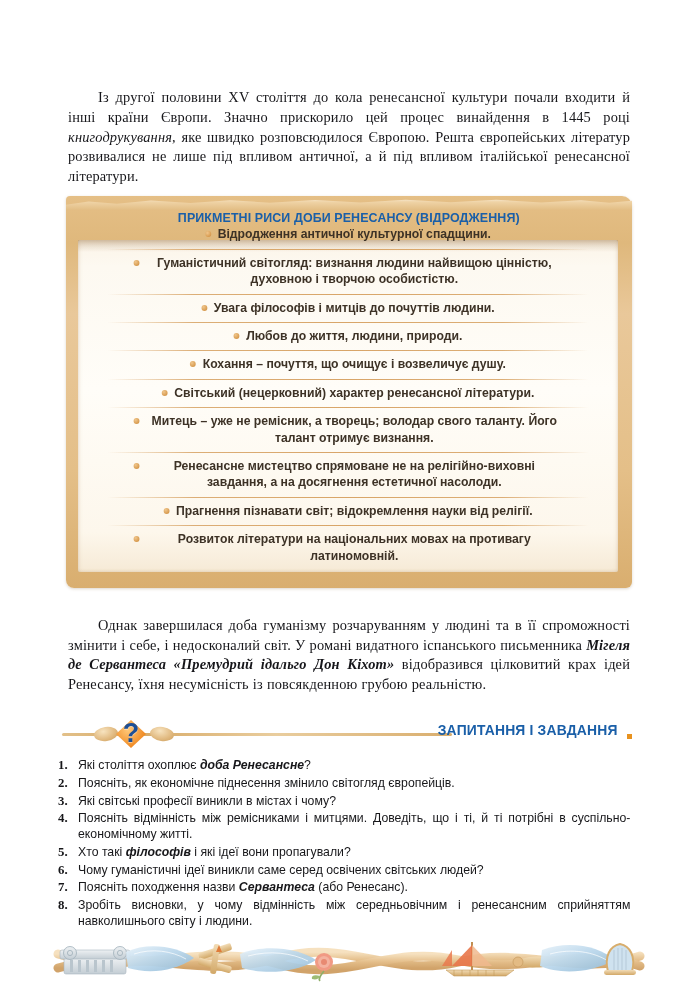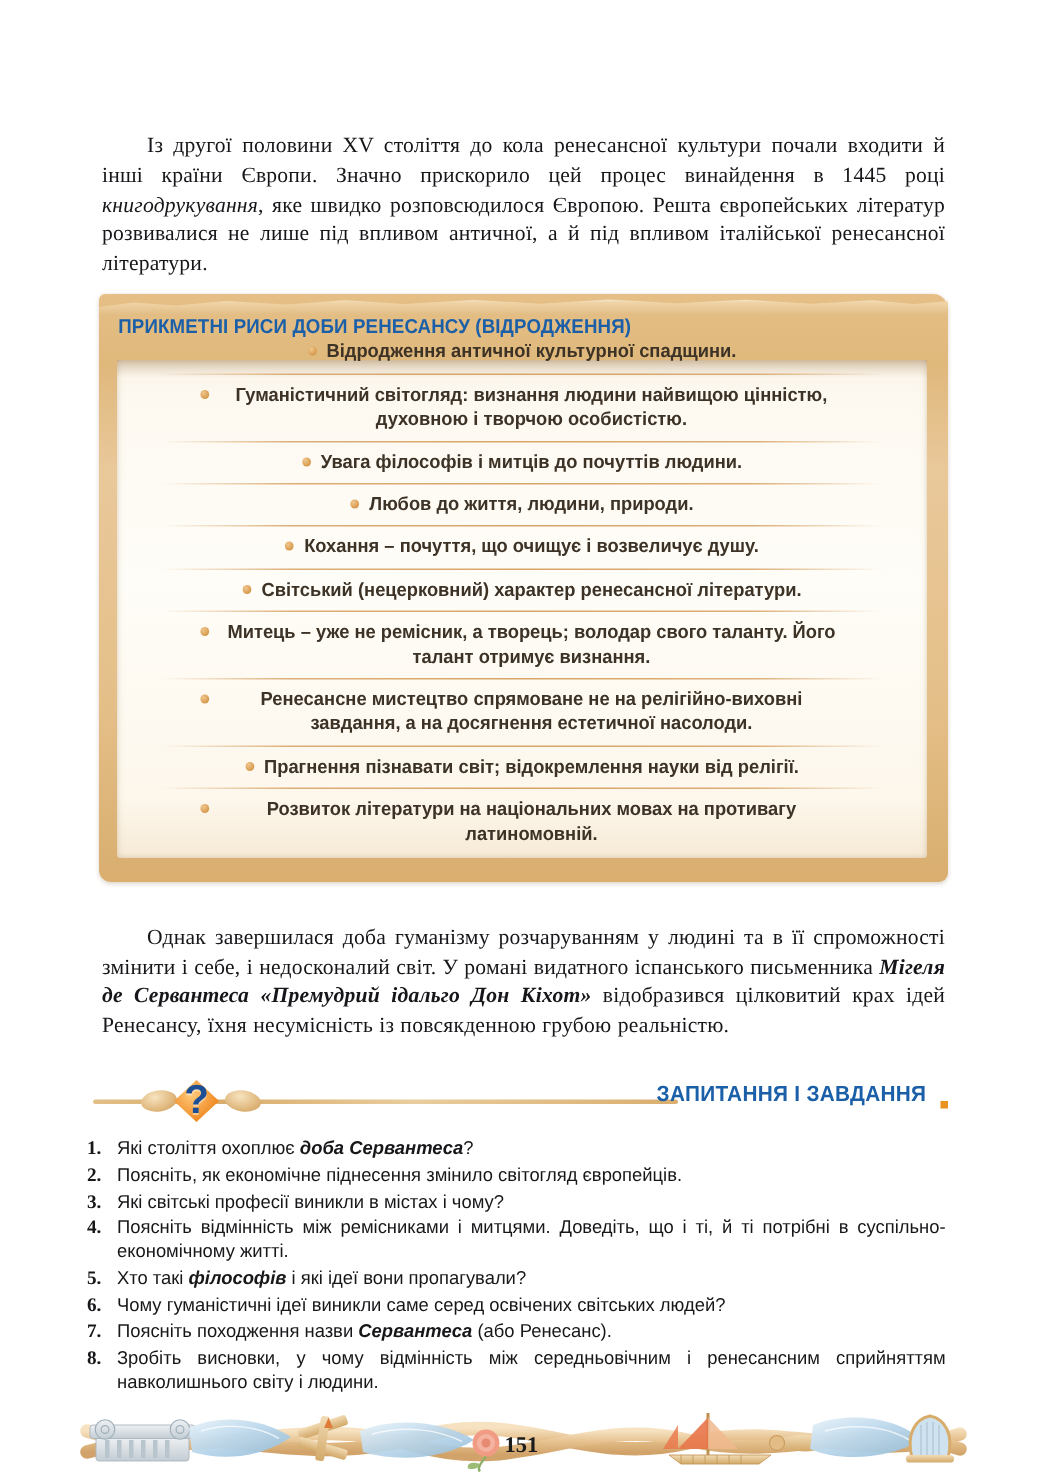--- a/index.html
+++ b/index.html
@@ -84,20 +84,21 @@
     height: 12px;
     background: linear-gradient(180deg, rgba(150,110,65,0.30), rgba(150,110,65,0));
   }
 
   .panel-title-band {
     position: absolute;
     left: 0; right: 0; top: 6px;
     height: 30px;
     display: flex;
     align-items: center;
+    justify-content: center;
   }
   .panel-title {
     font-family: "Liberation Sans", "DejaVu Sans", sans-serif;
     font-size: 13.4px;
     font-weight: bold;
     letter-spacing: 0.1px;
     color: #1a5fa8;
     white-space: nowrap;
     transform: scaleX(0.93);
   }
@@ -346,21 +347,21 @@
     <div class="leaf right"></div>
     <div class="diamond"></div>
     <div class="qmark">?</div>
     <div class="q-title">ЗАПИТАННЯ І ЗАВДАННЯ</div>
     <div class="q-dot"></div>
   </div>
 
   <div class="questions" id="questions-list">
       <div class="q-item">
         <span class="q-num">1.</span>
-        <span class="q-text">Які століття охоплює <b>доба Сервантеса</b>?</span>
+        <span class="q-text">Які століття охоплює <b>доба Ренесансне</b>?</span>
       </div>
       <div class="q-item">
         <span class="q-num">2.</span>
         <span class="q-text">Поясніть, як економічне піднесення змінило світогляд європейців.</span>
       </div>
       <div class="q-item">
         <span class="q-num">3.</span>
         <span class="q-text">Які світські професії виникли в містах і чому?</span>
       </div>
       <div class="q-item">
@@ -481,15 +482,14 @@
         <path d="M560,34 C556,18 562,8 572,6 C582,8 588,18 584,34 Z" fill="#cfe2ef" stroke="#d8ad6c" stroke-width="2"></path>
         <line x1="566" y1="12" x2="566" y2="32" stroke="#b5c9d8" stroke-width="1"></line>
         <line x1="570" y1="10" x2="570" y2="32" stroke="#b5c9d8" stroke-width="1"></line>
         <line x1="574" y1="10" x2="574" y2="32" stroke="#b5c9d8" stroke-width="1"></line>
         <line x1="578" y1="12" x2="578" y2="32" stroke="#b5c9d8" stroke-width="1"></line>
         <rect x="556" y="32" width="32" height="5" rx="2.4" fill="url(#wood)"></rect>
       </g>
     </svg>
   </div>
 
-  <div class="page-number">151</div>
 
 </div>
 
 </body></html>

